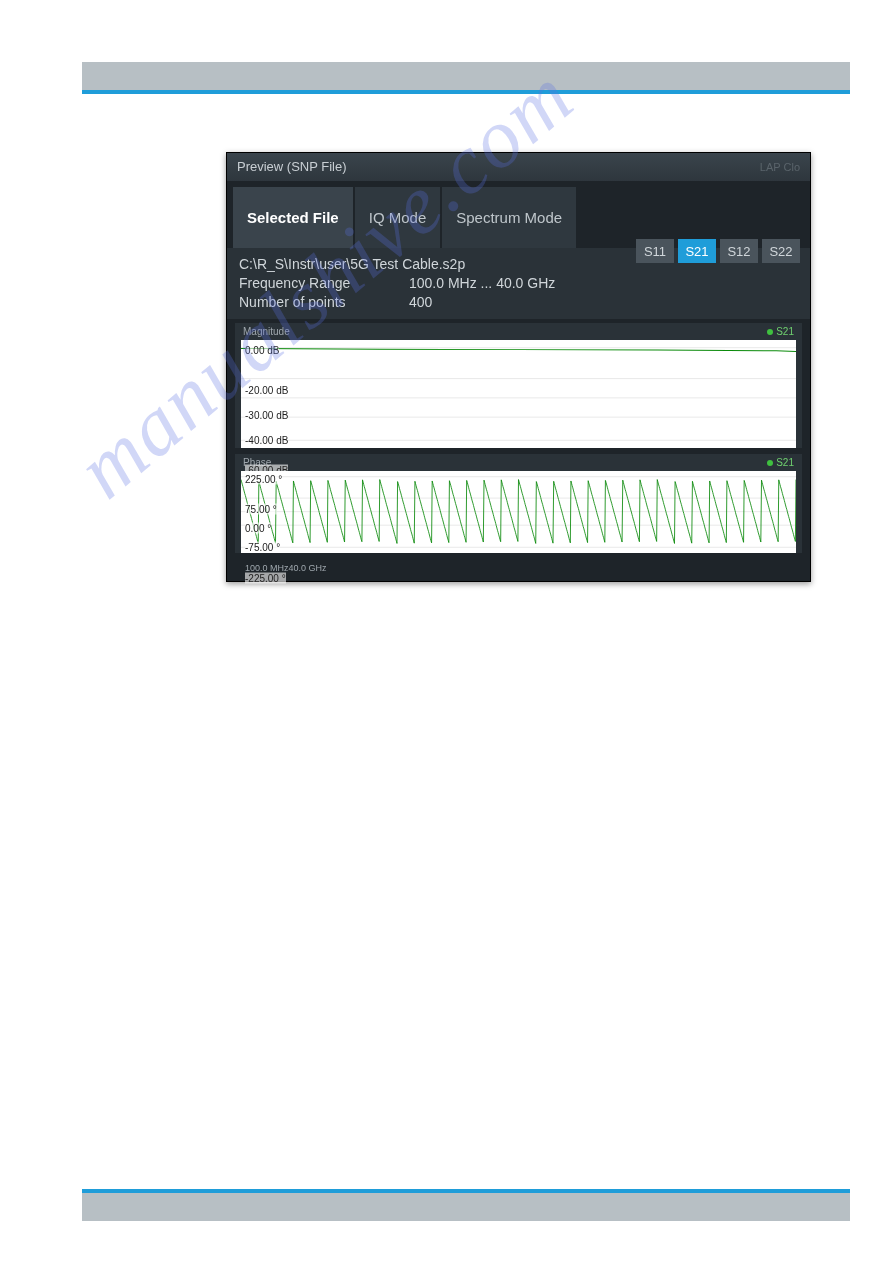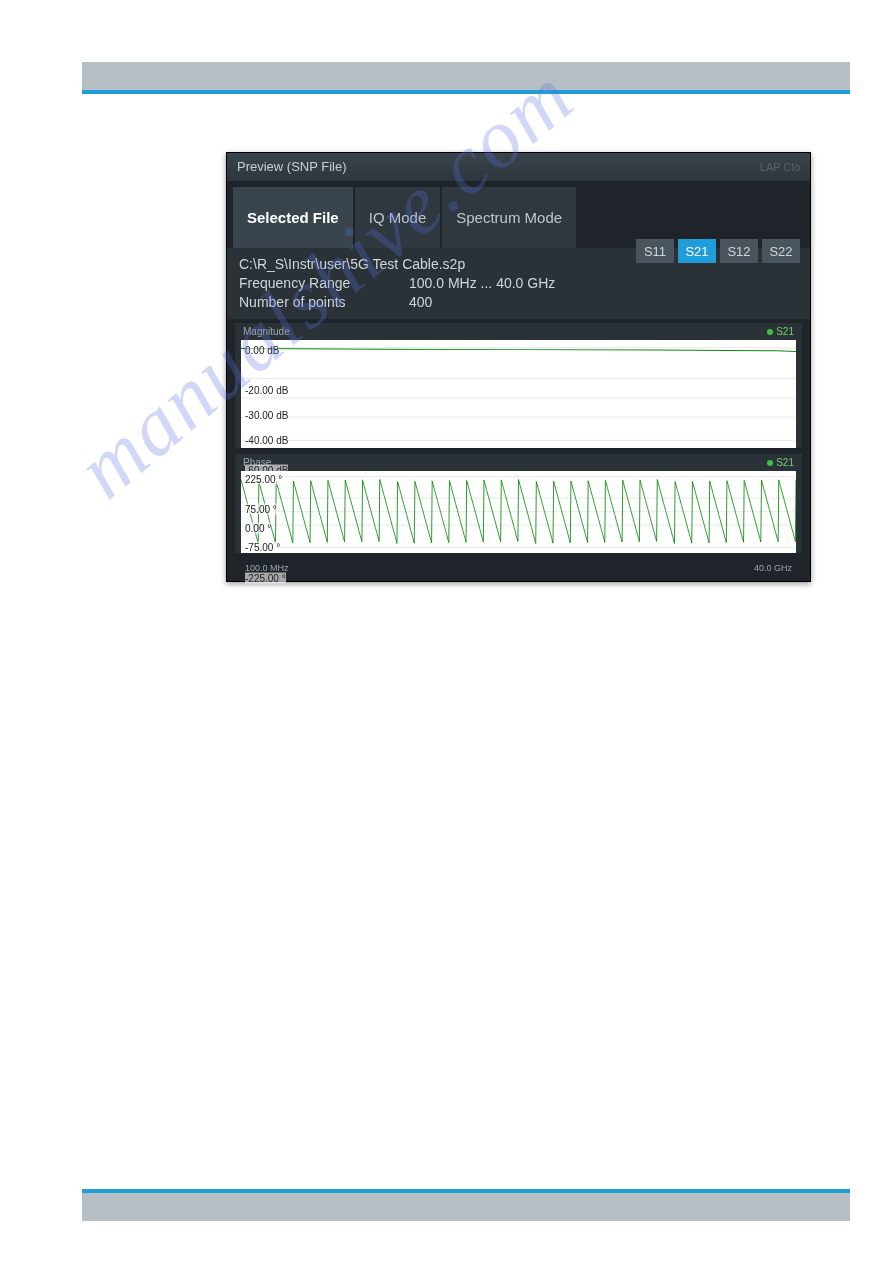--- a/index.html
+++ b/index.html
@@ -122,21 +122,21 @@
   .plot svg { display: block; width: 100%; height: 100%; }
   .ylabel {
     position: absolute;
     left: 4px;
     font-size: 10px;
     color: #222;
     transform: translateY(-50%);
     background: rgba(255,255,255,.6);
   }
   .axis-range {
-    display: flex; justify-content: space-between;
+    display: flex; 
     color: #9fa7ad; font-size: 9px;
     padding: 4px 10px 2px 10px;
   }
   .watermark {
     position: absolute;
     top: 420px; left: 120px;
     font-size: 84px;
     color: rgba(91, 110, 225, 0.28);
     transform: rotate(-40deg);
     transform-origin: left bottom;

